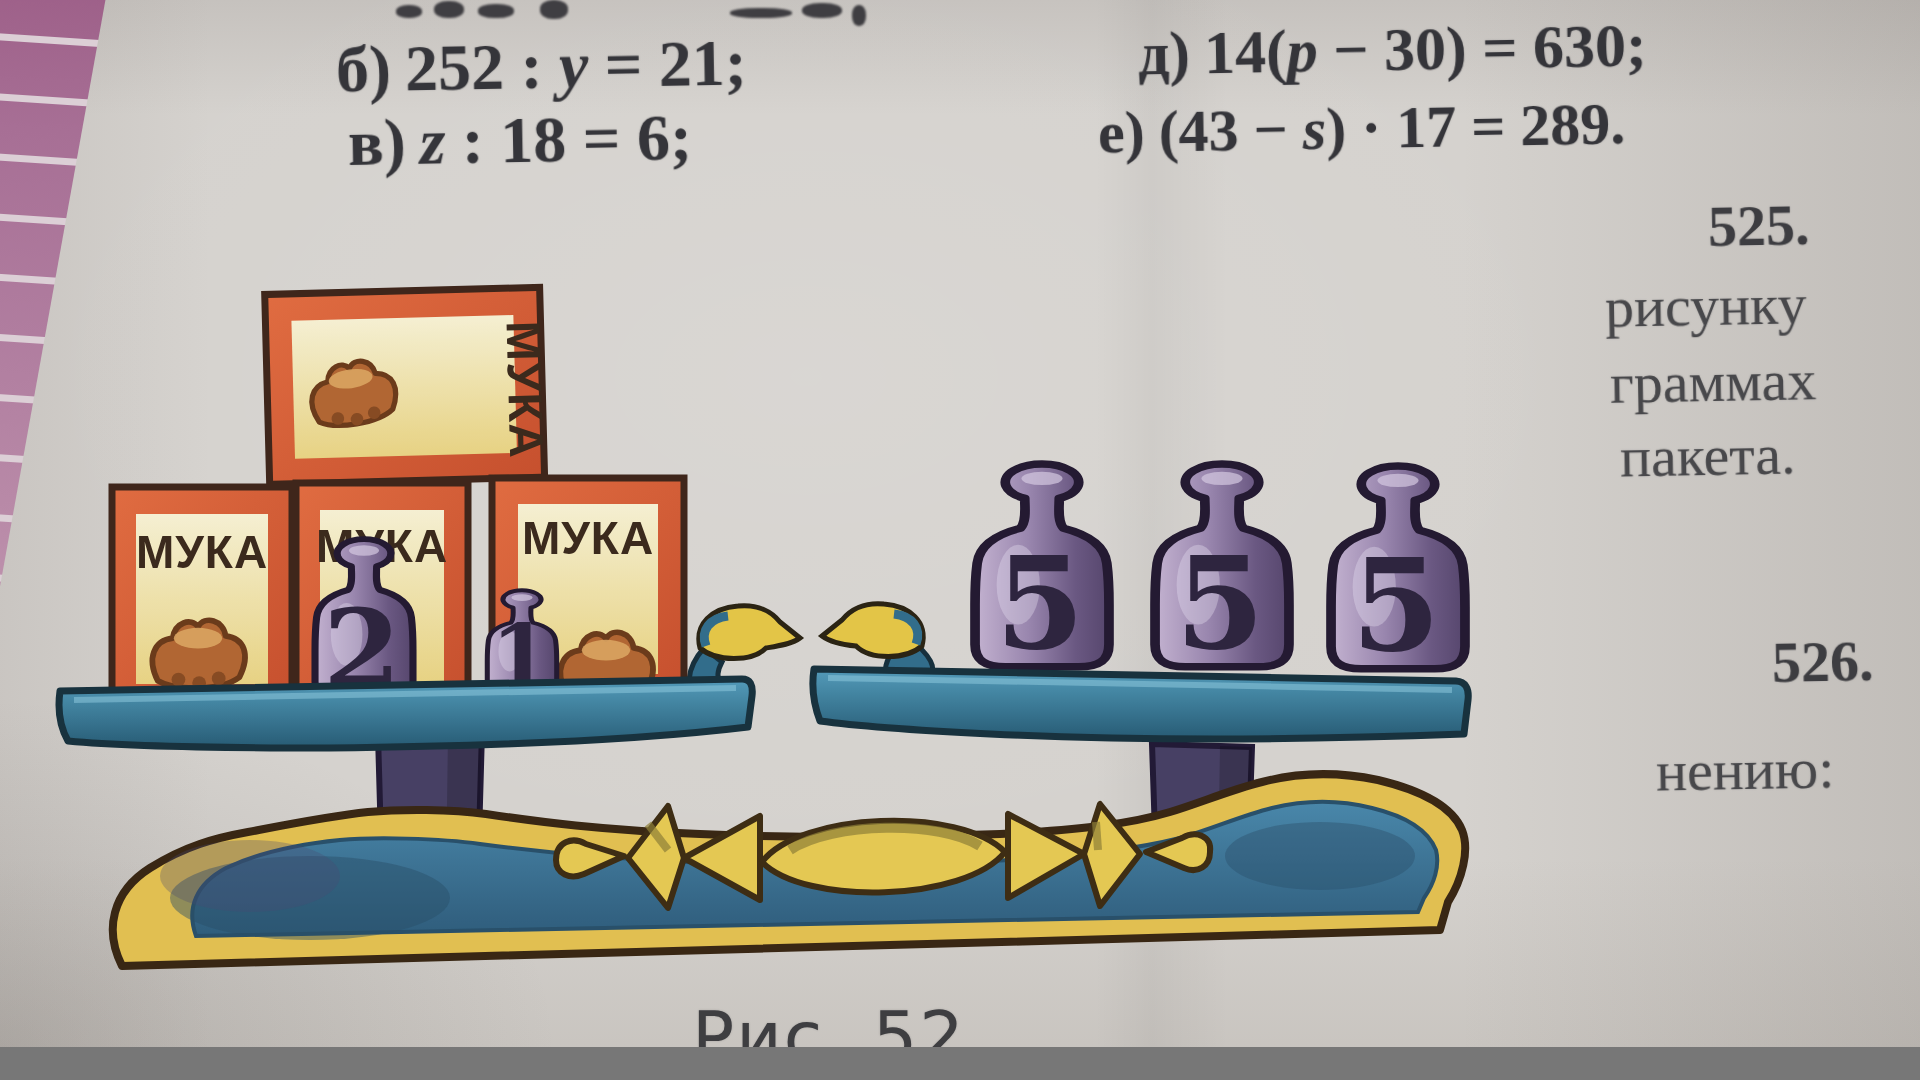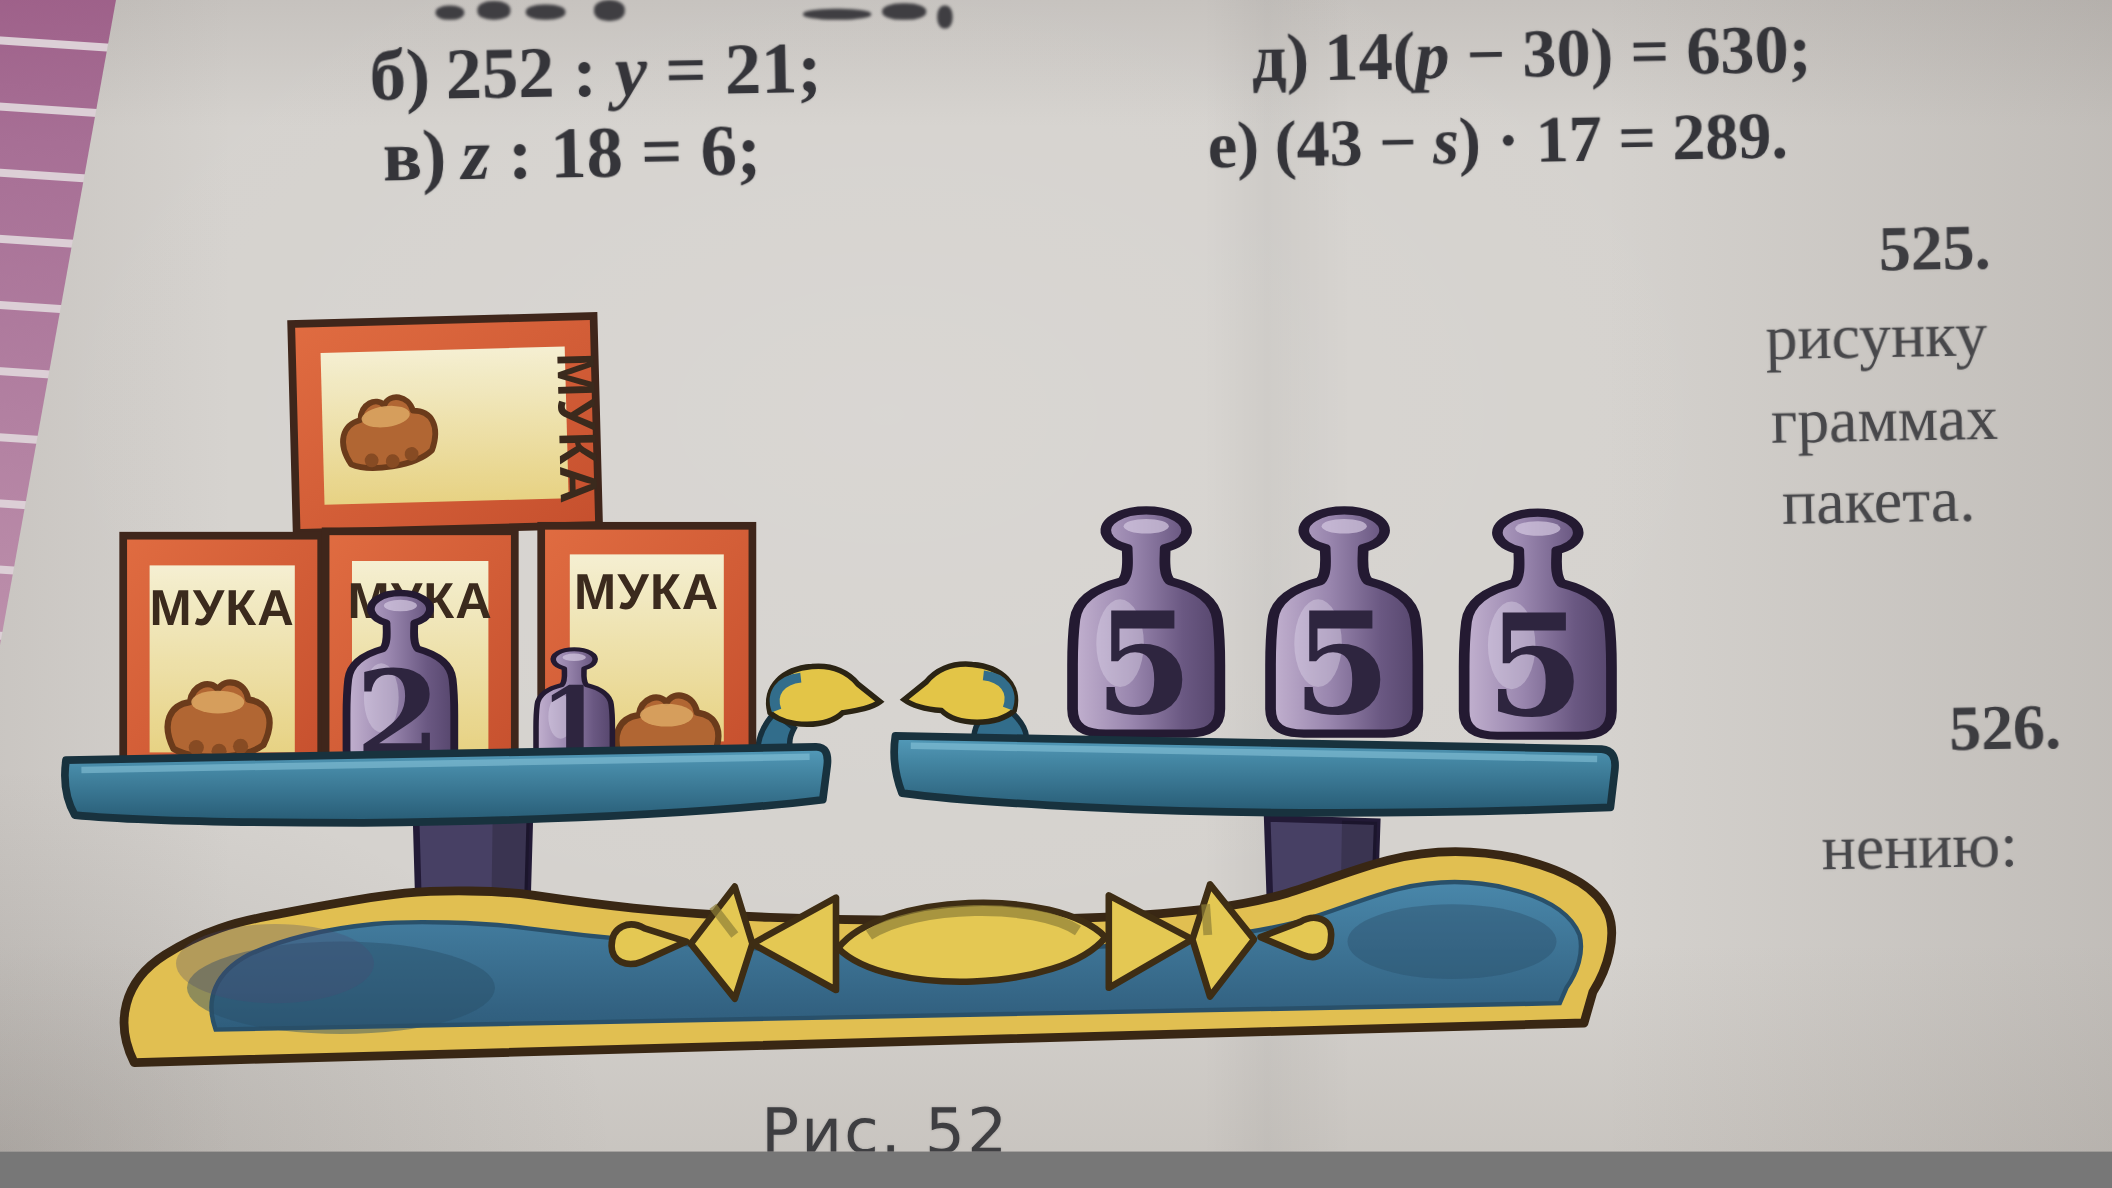--- a/index.html
+++ b/index.html
@@ -40,21 +40,21 @@
   .mtxt{
     position:absolute;white-space:nowrap;color:#48484b;filter:blur(.5px);
     font-family:"Liberation Serif", serif;transform:rotate(-1deg);
     text-shadow:0 0 2px rgba(70,70,75,.25);
   }
   .mnum{font-weight:700;color:#3d3d41;}
   
   .fig{position:absolute;left:0;top:0;filter:blur(.45px) saturate(.94);}
   .caption{
     position:absolute;left:692px;top:996px;font-family:"DejaVu Sans", sans-serif;
-    font-size:57px;letter-spacing:2px;color:#3e3e41;filter:blur(.6px);
+    font-size:70px;letter-spacing:2px;color:#3e3e41;filter:blur(.6px);
     text-shadow:0 0 2px rgba(62,62,65,.3);
   }
   .muka-txt{font-family:"Liberation Sans", sans-serif;font-weight:700;letter-spacing:1px;}
   .wdigit{font-family:"DejaVu Serif", serif;font-weight:700;}
 </style>
 </head>
 <body>
 
 <div class="photo">
 

